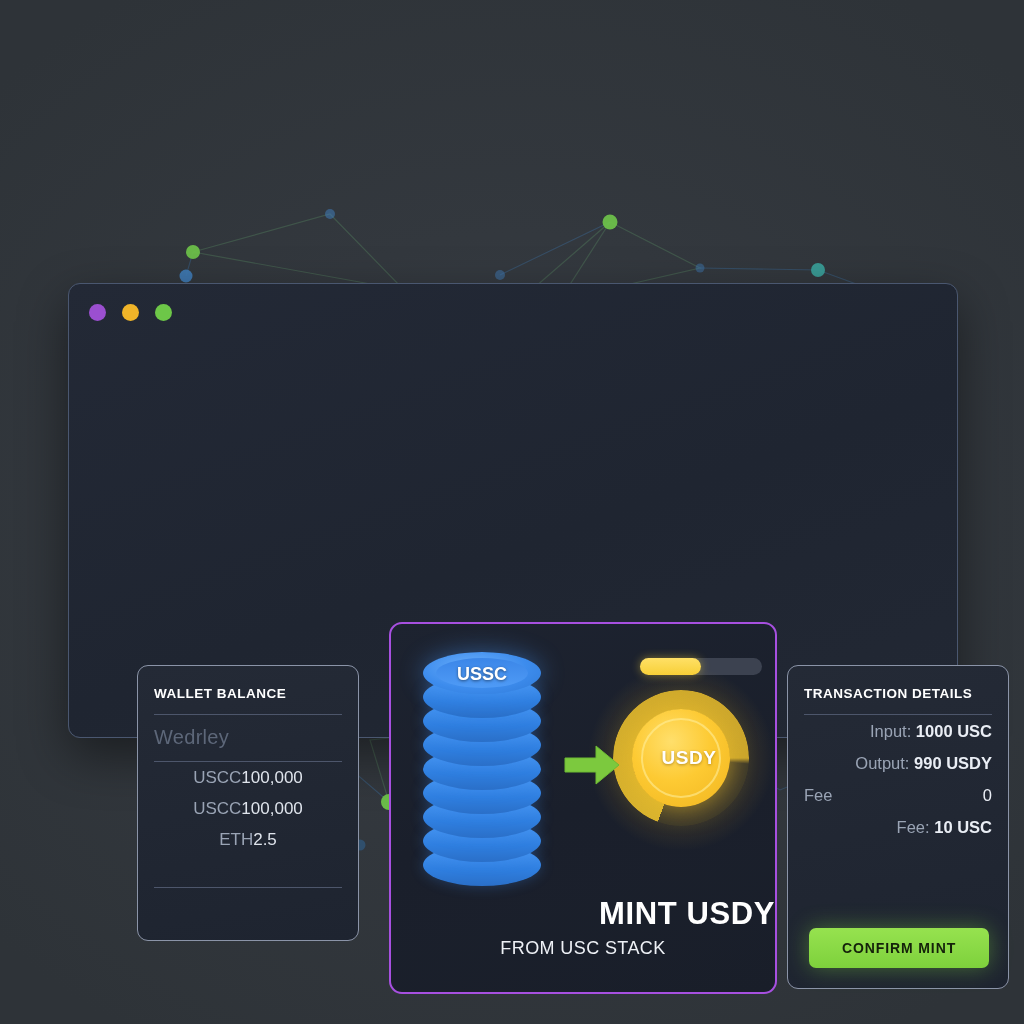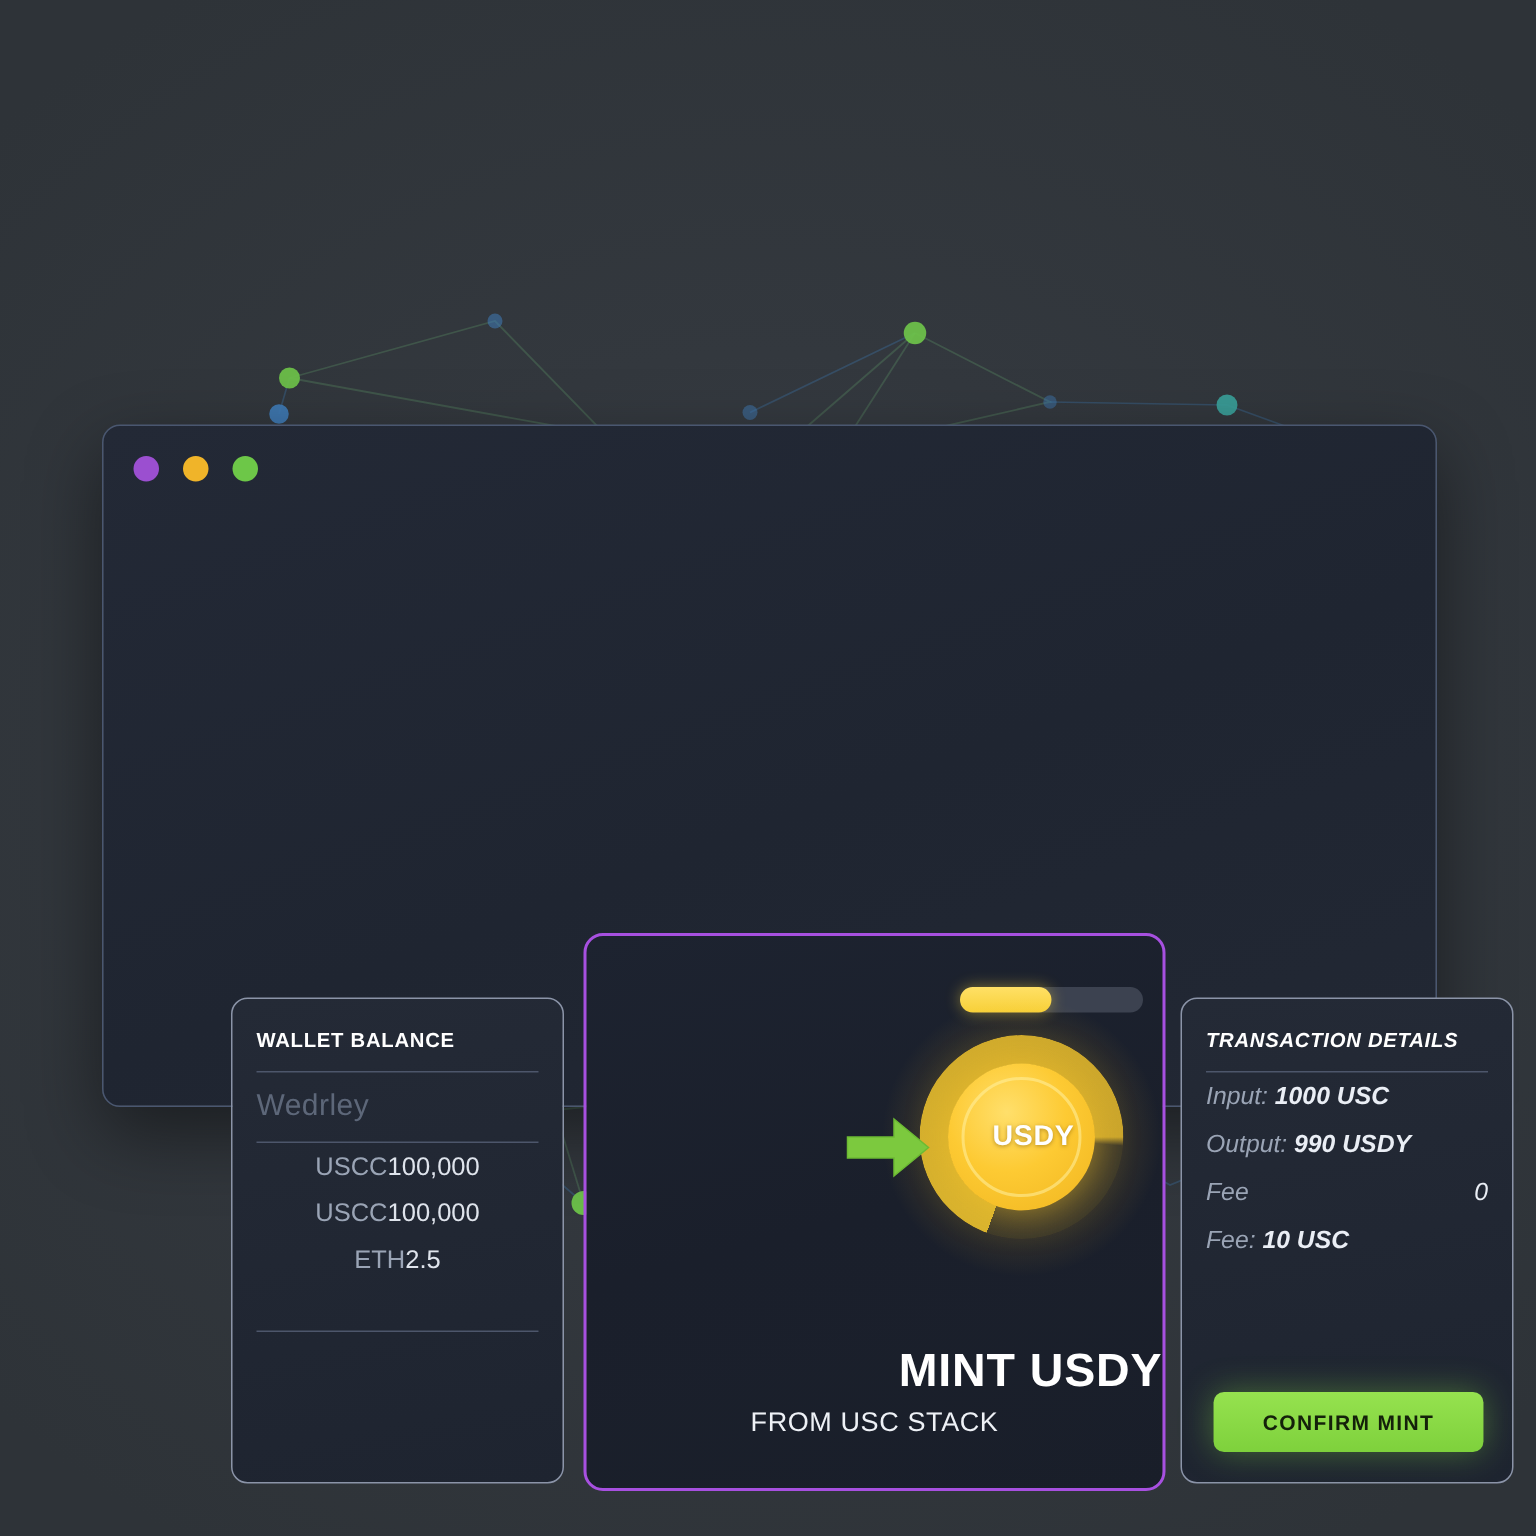--- a/index.html
+++ b/index.html
@@ -76,21 +76,21 @@
   }
 
   .rule {
     height: 1px;
     background: #4d5costs;
     background: #4d566b;
     width: 100%;
   }
 
   
-  #wallet-panel { left: 85px; top: 381px; width: 222px; height: 324px; }
+  #wallet-panel { left: 68px; top: 381px; width: 222px; height: 276px; }
   #wallet-inner { padding: 20px 16px 0 16px; }
   #wallet-title { margin-bottom: 13px; }
   .wallet-faint {
     color: #5d6779;
     font-size: 20px;
     padding: 11px 0 12px 0;
     letter-spacing: 0.3px;
   }
   .bal-row {
     display: flex;
@@ -244,32 +244,32 @@
     left: 0; right: 0;
     top: 314px;
     text-align: center;
     color: #eef1f6;
     font-size: 18px;
     letter-spacing: 0.4px;
   }
 
   
   #tx-panel { left: 718px; top: 381px; width: 222px; height: 324px; }
-  #tx-inner { padding: 20px 16px 0 16px; font-style: italic; }
+  #tx-inner { padding: 20px 16px 0 16px; }
   #tx-title { margin-bottom: 13px; }
   .tx-line {
     font-size: 16.5px;
     padding: 7px 0 6px 0;
     display: flex;
     justify-content: space-between;
     align-items: baseline;
   }
   .tx-lbl { color: #9aa4b5; }
   .tx-val { color: #eaeef5; font-weight: bold; }
-  .tx-line-left { display: block; }
+  .tx-line-left { display: block; text-align: right; }
   .tx-line-left .tx-val { font-weight: bold; }
 
   #confirm-mint-button {
     position: absolute;
     left: 21px;
     top: 262px;
     width: 180px;
     height: 40px;
     border: none;
     border-radius: 7px;
@@ -365,20 +365,33 @@
         </div>
 
         <div class="gap-block"></div>
 
         <div class="rule"></div>
       </div>
     </div>
 
     <div id="mint-panel">
 
+      <div id="coin-stack">
+        <div class="coin-disc" style="top:192px; z-index:10;"></div>
+        <div class="coin-disc" style="top:168px; z-index:12;"></div>
+        <div class="coin-disc" style="top:144px; z-index:14;"></div>
+        <div class="coin-disc" style="top:120px; z-index:16;"></div>
+        <div class="coin-disc" style="top:96px;  z-index:18;"></div>
+        <div class="coin-disc" style="top:72px;  z-index:20;"></div>
+        <div class="coin-disc" style="top:48px;  z-index:22;"></div>
+        <div class="coin-disc" style="top:24px;  z-index:24;"></div>
+        <div class="coin-disc" id="coin-top" style="top:0;"></div>
+        <div id="coin-top-ring"></div>
+        <div id="coin-label" style="top:12px;">USSC</div>
+      </div>
 
       <svg id="flow-arrow" width="58" height="46" viewBox="0 0 58 46" xmlns="http://www.w3.org/2000/svg">
         <path d="M2,16 L33,16 L33,4 L56,23 L33,42 L33,30 L2,30 Z" fill="#7cc93e" stroke="#6cbb33" stroke-width="1"></path>
       </svg>
 
       <div id="progress-track">
         <div id="progress-fill" style="width: 50%;"></div>
       </div>
 
       <div id="usdy-wrap">

